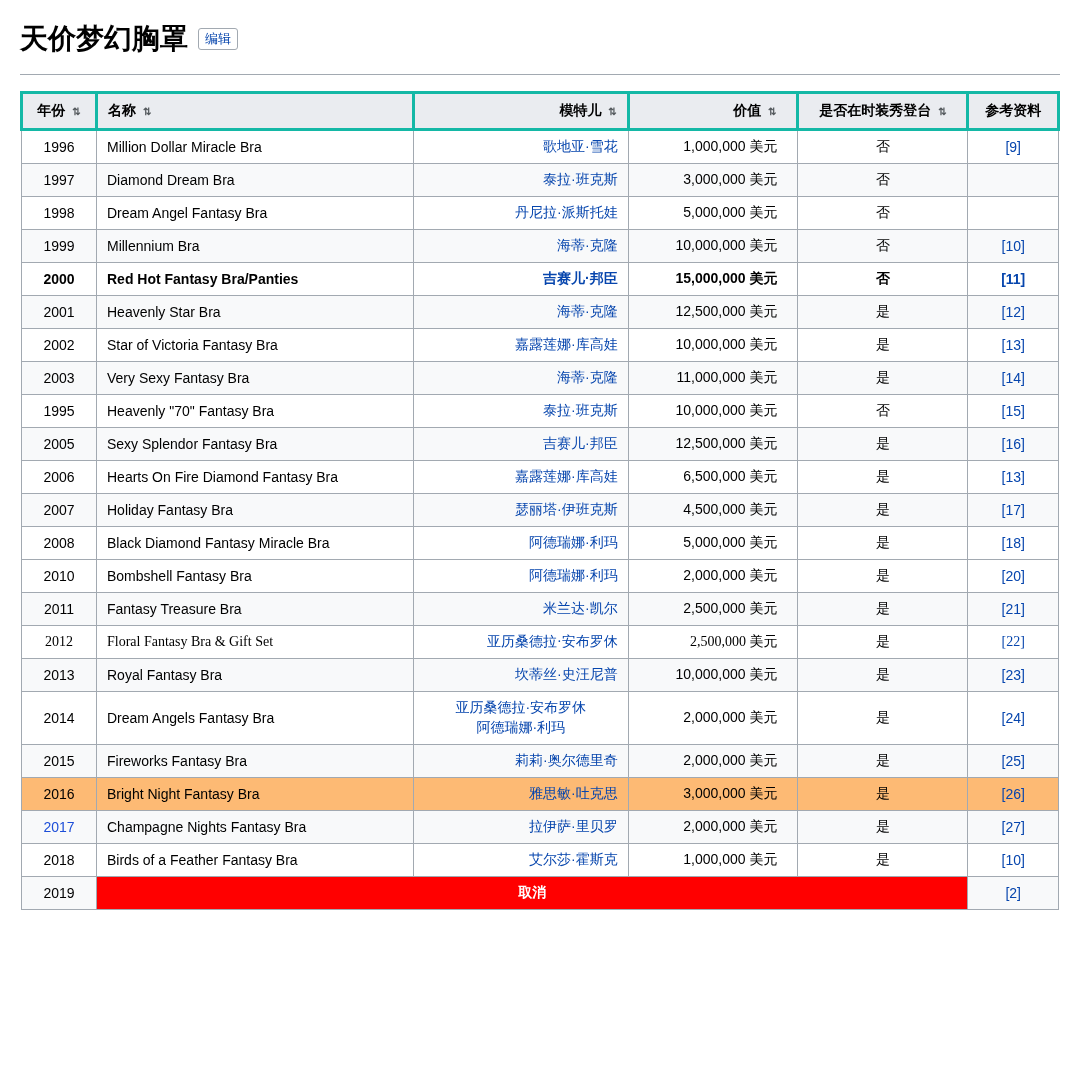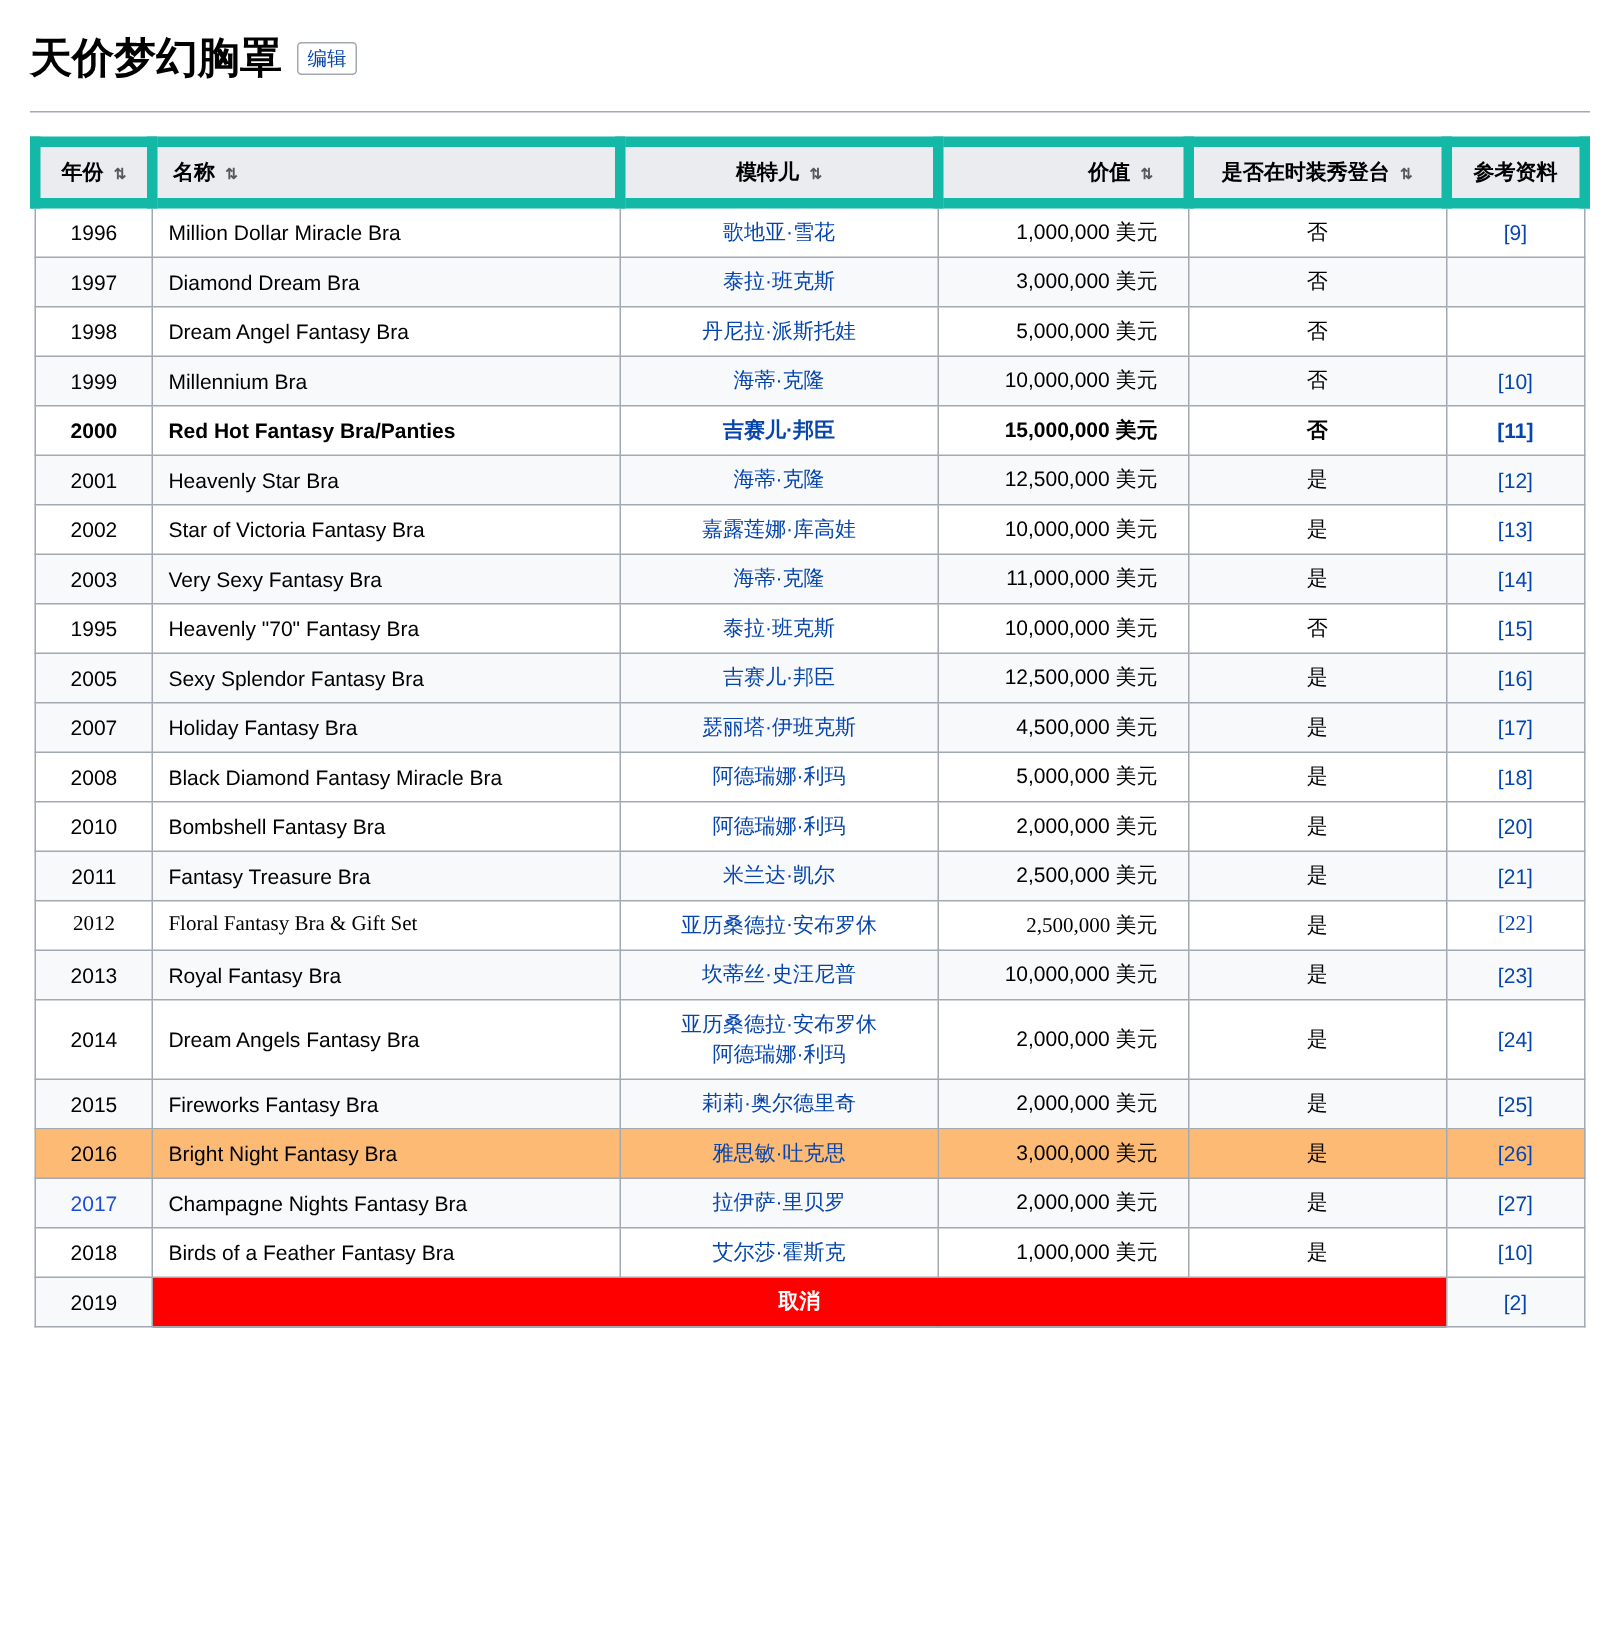--- a/index.html
+++ b/index.html
@@ -33,21 +33,21 @@
       border-top: 1px solid #a2a9b1;
       margin-bottom: 16px;
     }
     table {
       border-collapse: collapse;
       width: 100%;
       font-size: 14px;
     }
     thead th {
       background: #eaecf0;
-      border: 7px solid #14b8a6;
+      border: 3px solid #14b8a6;
       padding: 8px 10px;
       text-align: center;
       font-weight: bold;
       white-space: nowrap;
     }
     thead th .sort-arrows {
       font-size: 10px;
       color: #54595d;
       margin-left: 3px;
     }
@@ -57,21 +57,21 @@
       vertical-align: middle;
     }
     tbody tr:nth-child(even) {
       background: #f8f9fa;
     }
     tbody tr:nth-child(odd) {
       background: #fff;
     }
     .col-year { text-align: center; width: 60px; }
     .col-name { text-align: left; width: 280px; }
-    .col-model { text-align: center; width: 190px; }
+    .col-model { text-align: right; width: 190px; }
     .col-value { text-align: right; width: 150px; padding-right: 20px; }
     .col-show { text-align: center; width: 130px; }
     .col-ref { text-align: center; width: 80px; }
     .link-blue { color: #0645ad; text-decoration: none; cursor: pointer; }
     .ref-link { color: #0645ad; text-decoration: none; cursor: pointer; }
     .bold-row td { font-weight: bold; }
     .row-2017 .col-year {
       color: #0645ad;
       text-decoration: none;
     }
@@ -203,20 +203,28 @@
         <td class="col-ref"><a class="ref-link" href="#">[15]</a></td>
       </tr>
       <tr style="background: rgb(248, 249, 250);">
         <td class="col-year">2005</td>
         <td class="col-name">Sexy Splendor Fantasy Bra</td>
         <td class="col-model"><a class="link-blue" href="#">吉赛儿·邦臣</a></td>
         <td class="col-value">12,500,000 美元</td>
         <td class="col-show">是</td>
         <td class="col-ref"><a class="ref-link" href="#">[16]</a></td>
       </tr>
+      <tr style="background: rgb(255, 255, 255);">
+        <td class="col-year">2006</td>
+        <td class="col-name">Hearts On Fire Diamond Fantasy Bra</td>
+        <td class="col-model"><a class="link-blue" href="#">嘉露莲娜·库高娃</a></td>
+        <td class="col-value">6,500,000 美元</td>
+        <td class="col-show">是</td>
+        <td class="col-ref"><a class="ref-link" href="#">[13]</a></td>
+      </tr>
       <tr style="background: rgb(248, 249, 250);">
         <td class="col-year">2007</td>
         <td class="col-name">Holiday Fantasy Bra</td>
         <td class="col-model"><a class="link-blue" href="#">瑟丽塔·伊班克斯</a></td>
         <td class="col-value">4,500,000 美元</td>
         <td class="col-show">是</td>
         <td class="col-ref"><a class="ref-link" href="#">[17]</a></td>
       </tr>
       <tr style="background: rgb(255, 255, 255);">
         <td class="col-year">2008</td>

